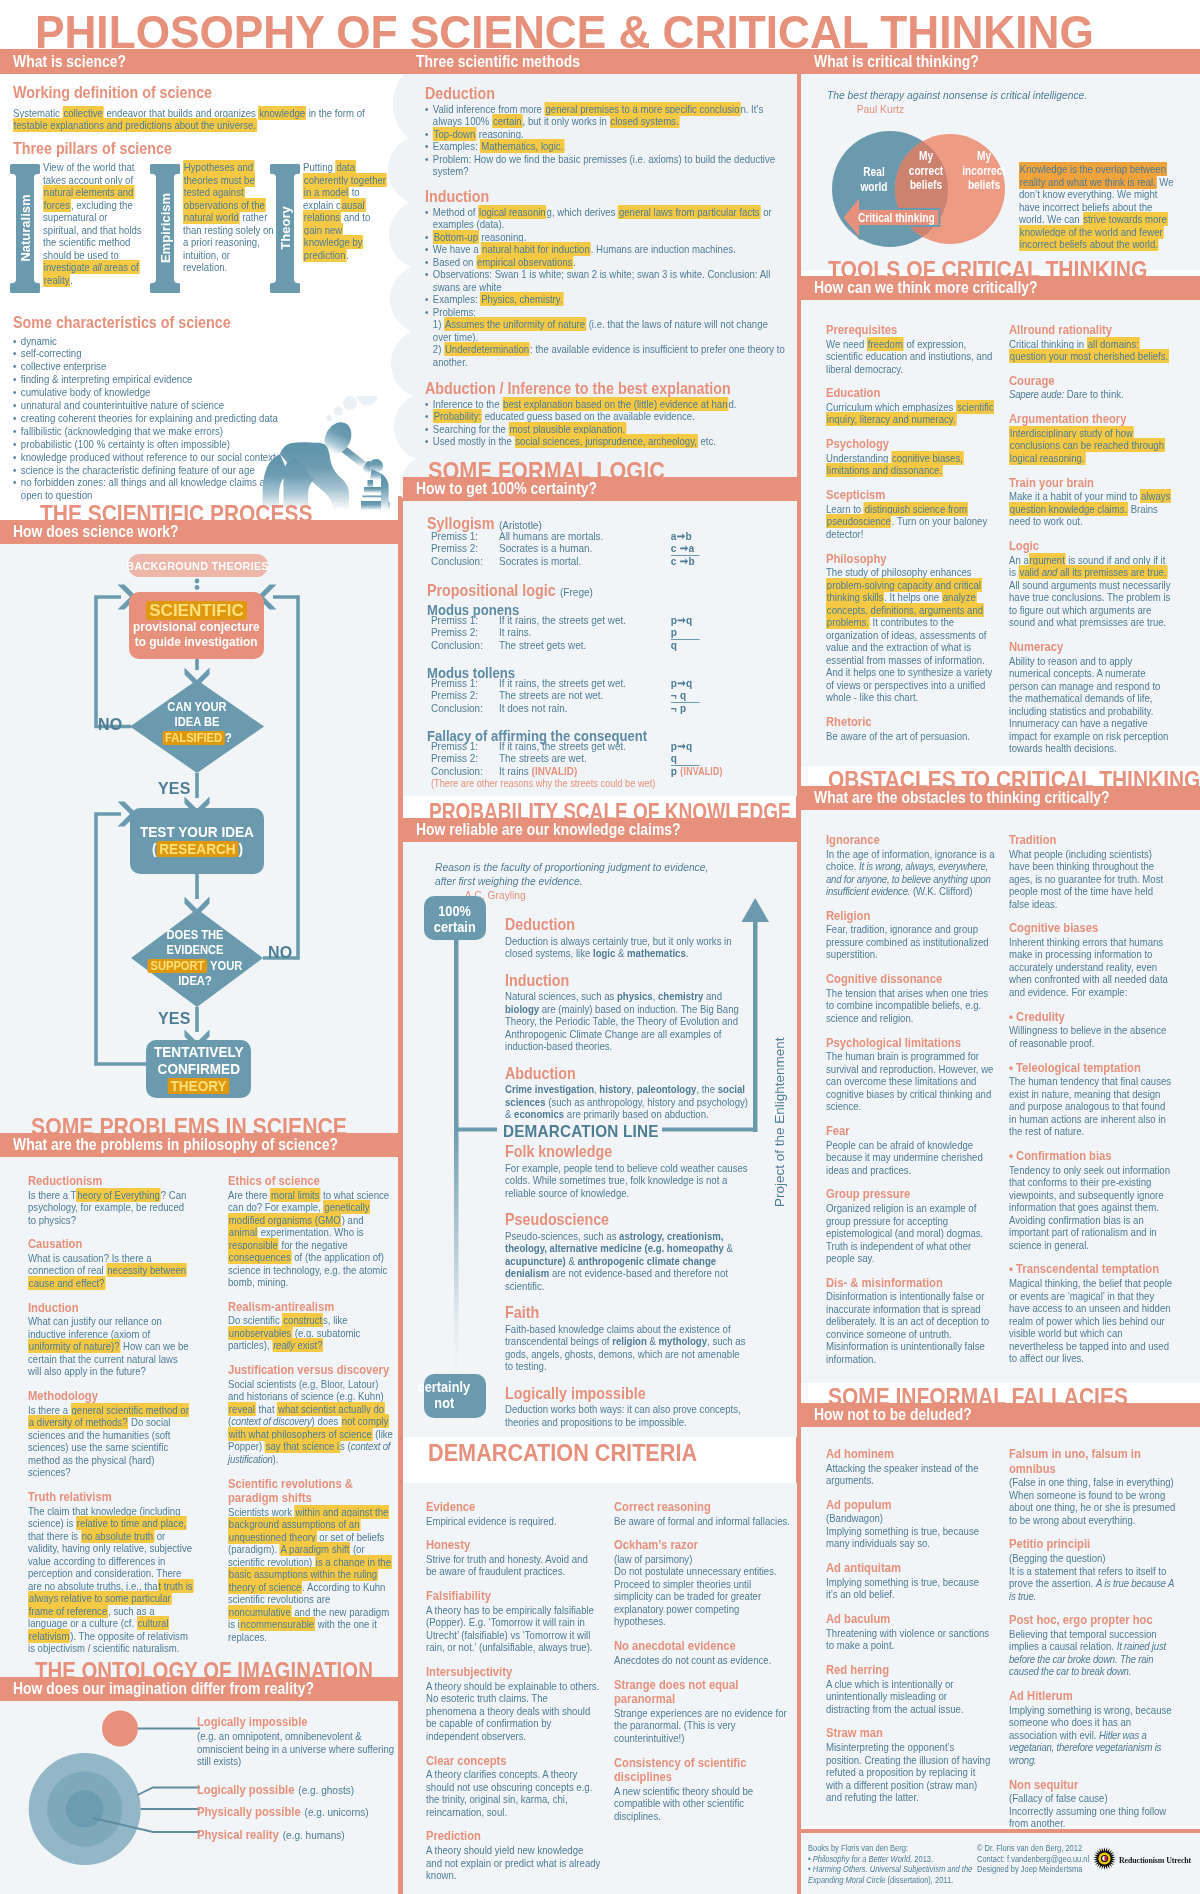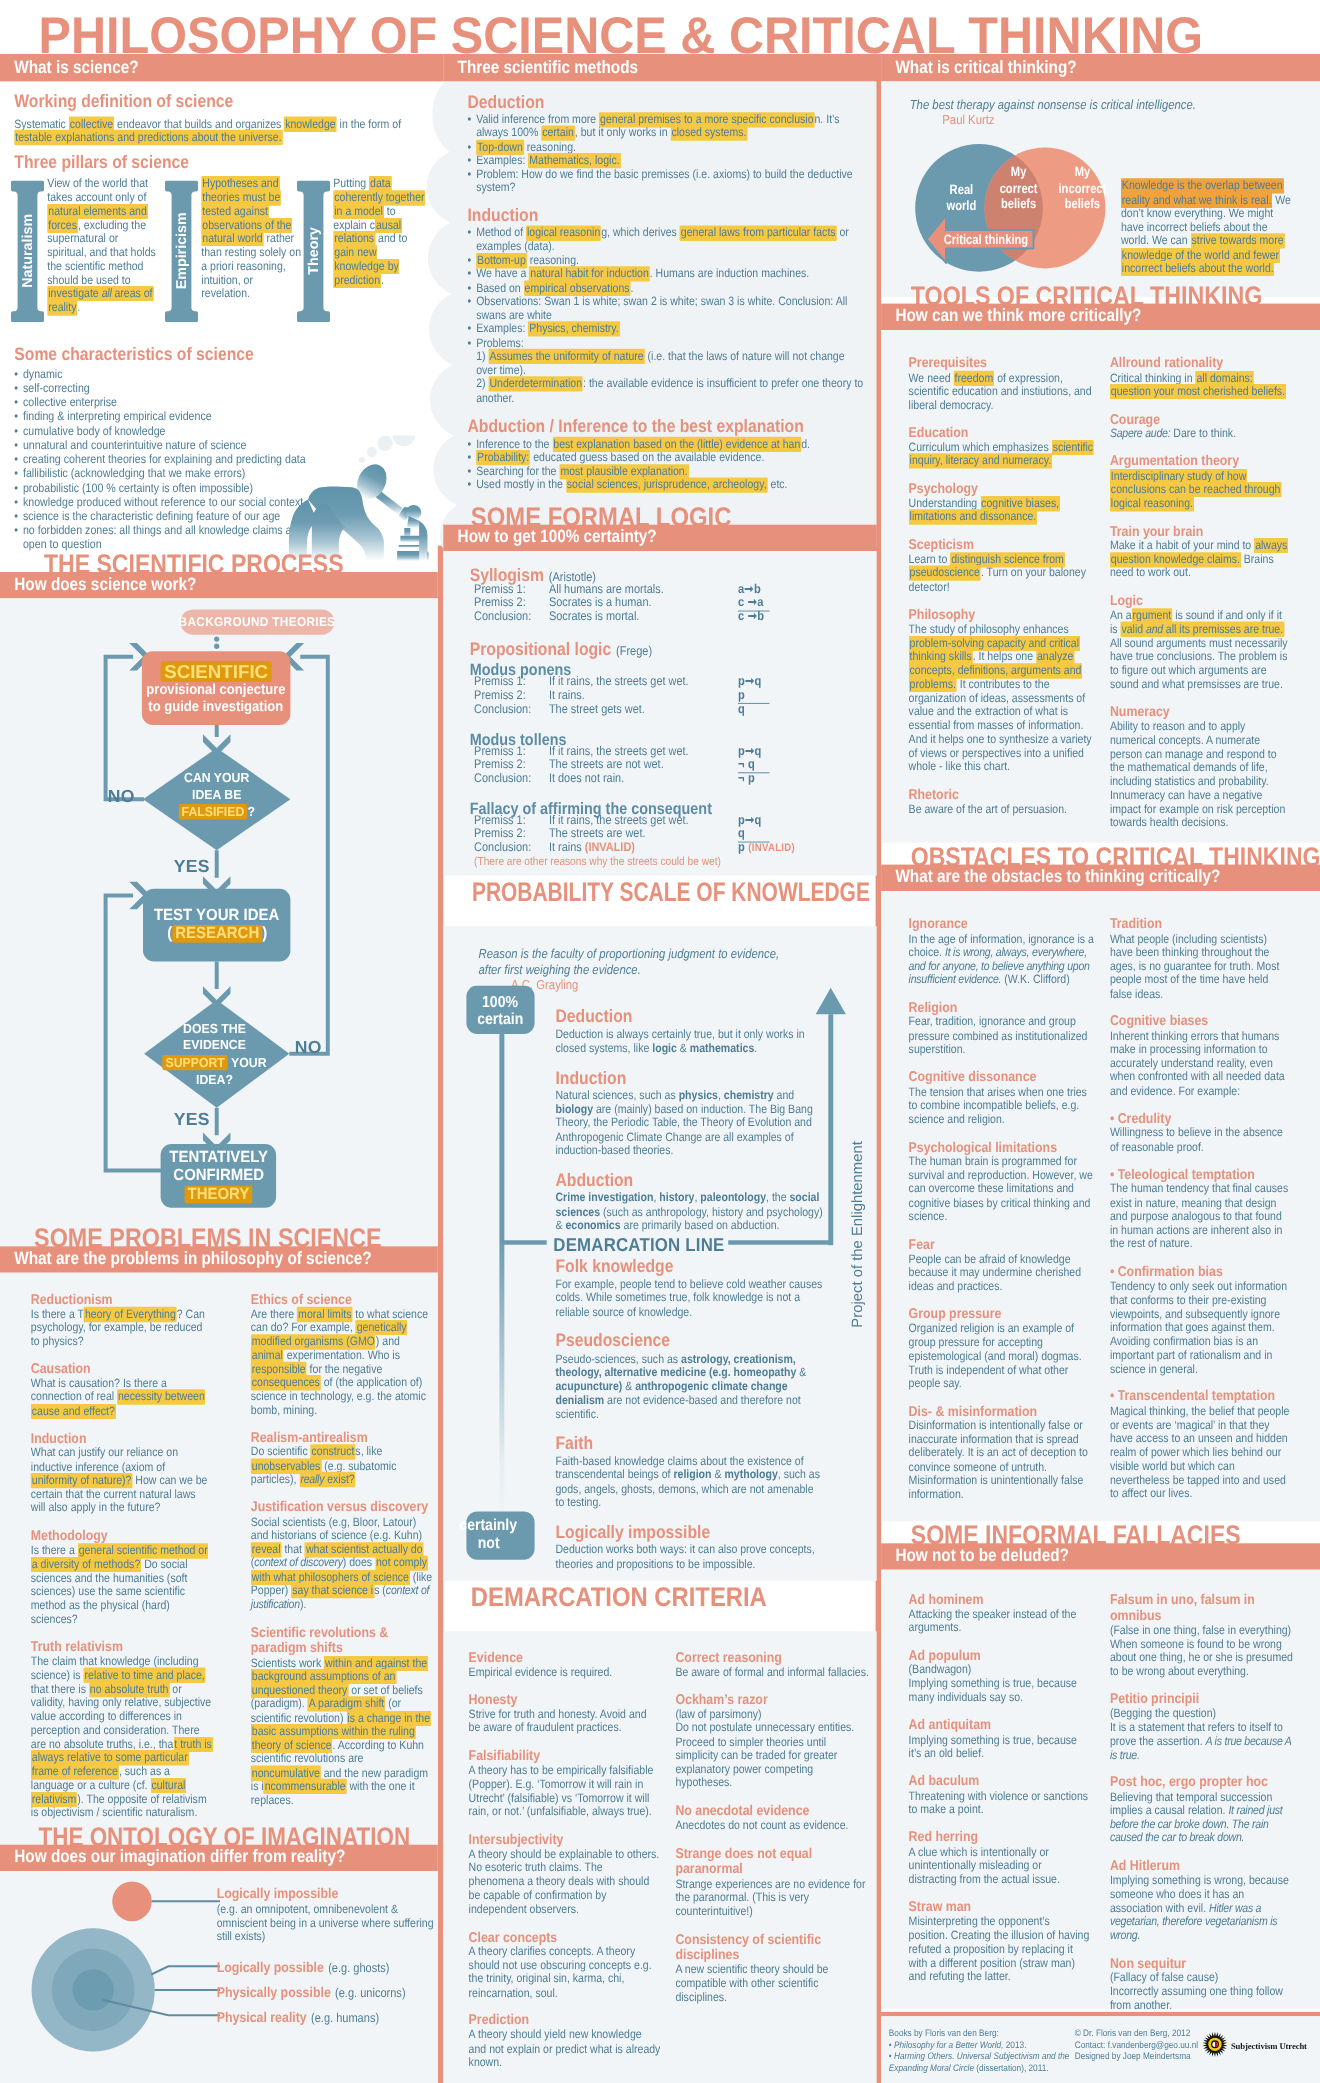--- a/index.html
+++ b/index.html
@@ -82,21 +82,21 @@
   .pitem .bd{margin-top:1px;}
   
   .vlbl{position:absolute;color:#fff;font-weight:bold;font-size:12.4px;line-height:14.6px;
         text-align:center;transform:scaleX(0.82);}
   
   .foot{font-size:8.6px;line-height:10.6px;color:#4e7d96;}
   .logotext{font-family:"Liberation Serif",serif;font-weight:bold;font-size:7.9px;color:#1a1a1a;
         white-space:nowrap;letter-spacing:-0.1px;}
   .bd i{letter-spacing:-0.25px;}
   
-  .chipbg{display:flex;align-items:center;justify-content:center;margin-left:36px;}
+  .chipbg{display:flex;align-items:center;justify-content:center;}
   .fcap{color:#fff;font-weight:bold;font-size:11.6px;letter-spacing:0.3px;
         white-space:nowrap;transform:scaleX(0.93);}
   .fbox{border-radius:10px;display:flex;flex-direction:column;
         align-items:center;justify-content:center;text-align:center;}
   .fline1{color:#fff;font-weight:bold;font-size:17px;line-height:19px;}
   .fline2{color:#fff;font-weight:bold;font-size:13.2px;line-height:14.6px;
           white-space:nowrap;transform:scaleX(0.9);}
   .fline1b{color:#fff;font-weight:bold;font-size:14.8px;line-height:17px;white-space:nowrap;
           transform:scaleX(0.92);}
   .hly{background:#e0980f;color:#ffe07a;border-radius:2px;padding:0 3px;}
@@ -303,20 +303,23 @@
 
   <div class="blk sq h2b" style="left:427px;top:727px;width:420px;">Fallacy of affirming the consequent</div>
   <div class="blk sq argtable" style="left:431px;top:740px;width:420px;">
     <div class="argrow"><span class="lbl">Premiss 1:</span><span class="val">If it rains, the streets get wet.</span><span class="frm">p➞q</span></div>
     <div class="argrow"><span class="lbl">Premiss 2:</span><span class="val">The streets are wet.</span><span class="frm ul">q</span></div>
     <div class="argrow"><span class="lbl">Conclusion:</span><span class="val">It rains <span class="inv">(INVALID)</span></span><span class="frm">p <span class="inv small">(INVALID)</span></span></div>
     <div class="argnote">(There are other reasons why the streets could be wet)</div>
   </div>
 
   <div class="sectitle" style="left:429px;top:800px;transform:scaleX(0.778);">PROBABILITY SCALE OF KNOWLEDGE</div>
+  <div class="banner" style="left:403px;top:818px;width:394px;height:24px;">
+    <span>How reliable are our knowledge claims?</span>
+    </div>
   <div class="panel" style="left:403px;top:842px;width:394px;height:595px;"></div>
 
   <div class="blk sq quote" style="left:435px;top:860px;width:430px;">
     <div>Reason is the faculty of proportioning judgment to evidence,</div>
     <div>after first weighing the evidence.</div>
     <div class="qauth">A.C. Grayling</div>
   </div>
 
   <svg class="blk" style="left:410px;top:896px;" width="386" height="540" viewBox="0 0 386 540">
     <defs>
@@ -648,21 +651,21 @@
     <div>Designed by Joep Meindertsma</div>
   </div>
   <svg class="blk" style="left:1093px;top:1847px;" width="23" height="23" viewBox="0 0 28 28">
     <path fill="#15130e" d="M23.00 14.00 L27.90 15.69 L22.74 16.15 L27.09 18.96 L21.97 18.18 L25.52 21.95 L20.74 19.97 L23.28 24.48 L19.11 21.41 L20.51 26.40 L17.19 22.42 L17.35 27.59 L15.08 22.93 L14.00 28.00 L12.92 22.93 L10.65 27.59 L10.81 22.42 L7.49 26.40 L8.89 21.41 L4.72 24.48 L7.26 19.97 L2.48 21.95 L6.03 18.18 L0.91 18.96 L5.26 16.15 L0.10 15.69 L5.00 14.00 L0.10 12.31 L5.26 11.85 L0.91 9.04 L6.03 9.82 L2.48 6.05 L7.26 8.03 L4.72 3.52 L8.89 6.59 L7.49 1.60 L10.81 5.58 L10.65 0.41 L12.92 5.07 L14.00 0.00 L15.08 5.07 L17.35 0.41 L17.19 5.58 L20.51 1.60 L19.11 6.59 L23.28 3.52 L20.74 8.03 L25.52 6.05 L21.97 9.82 L27.09 9.04 L22.74 11.85 L27.90 12.31 Z"></path>
     <circle cx="14" cy="14" r="9.2" fill="#15130e"></circle>
     <circle cx="14" cy="14" r="7.4" fill="#f5c800"></circle>
     <circle cx="14" cy="14" r="4.4" fill="#15130e"></circle>
     <circle cx="14" cy="14" r="2.9" fill="#ffffff"></circle>
     <path d="M14 11.1 A2.9 2.9 0 0 1 14 16.9 Z" fill="#d4002a"></path>
   </svg>
-  <div class="blk logotext" style="left:1119px;top:1856px;">Subjectivism Utrecht</div>
+  <div class="blk logotext" style="left:1119px;top:1856px;">Reductionism Utrecht</div>
 
   <div class="sectitle" style="left:40px;top:502px;">THE SCIENTIFIC PROCESS</div>
   <div class="banner" style="left:0;top:520px;width:398px;height:24px;">
     <span>How does science work?</span>
     </div>
   <div class="panel" style="left:0;top:544px;width:398px;height:589px;"></div>
 
   <svg class="blk" style="left:85px;top:548px;" width="240" height="560" viewBox="0 0 240 560">
     <g fill="#6b9aaf">
       <circle cx="112" cy="33" r="2.4"></circle>

